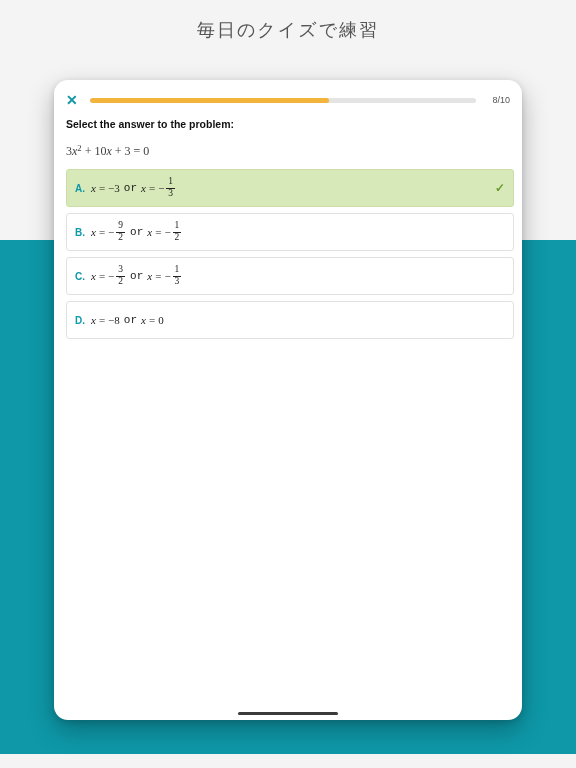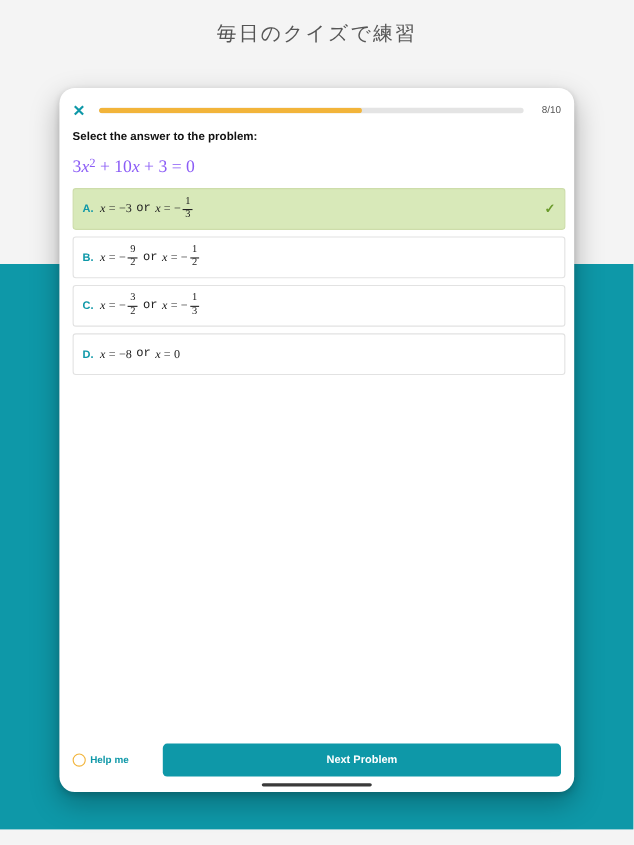--- a/index.html
+++ b/index.html
@@ -82,22 +82,22 @@
     overflow: hidden;
   }
   .prompt {
     font-size: 10.5px;
     font-weight: 700;
     color: #111;
     margin: 6px 0 4px 0;
   }
   .equation {
     font-family: "Times New Roman", Georgia, serif;
-    font-size: 16px;
-    color: #8b5cf6;
+    font-size: 12px;
+    color: #404040;
     margin-bottom: 10px;
     margin-top: 13px;
   }
   .equation sup { font-size: 0.72em; vertical-align: 4px; }
   .options { display: flex; flex-direction: column; gap: 6px; }
   .option {
     border: 1px solid #e2e2e2;
     border-radius: 3px;
     background: #fff;
     padding: 5px 8px;
@@ -289,22 +289,15 @@
               <span>−8</span>
               <span class="orword">or</span>
               <i>x</i>
               <span class="eq">=</span>
               <span>0</span>
             </span>
           </div>
         </div>
     </div>
 
-    <div class="bottombar">
-      <div class="help">
-        <span class="bulb"></span>
-        <span>Help me</span>
-      </div>
-      <button class="next-btn">Next Problem</button>
-    </div>
     <div class="home-indicator"></div>
   </div>
 </div>
 
 </body></html>

